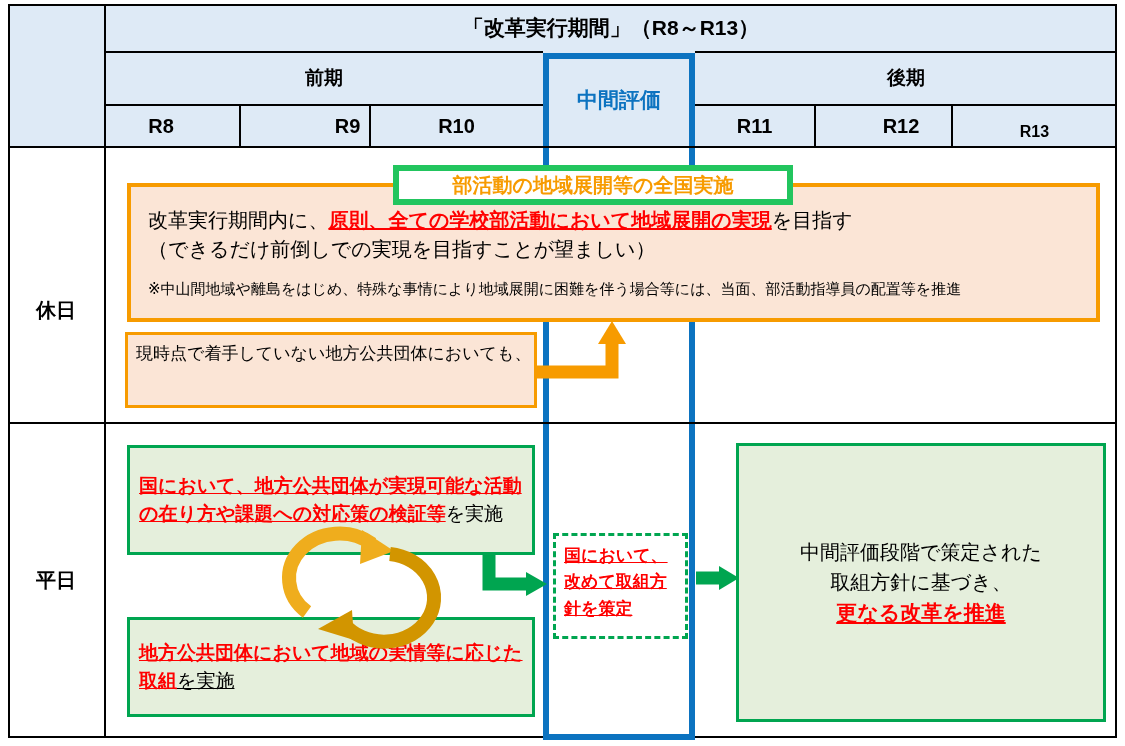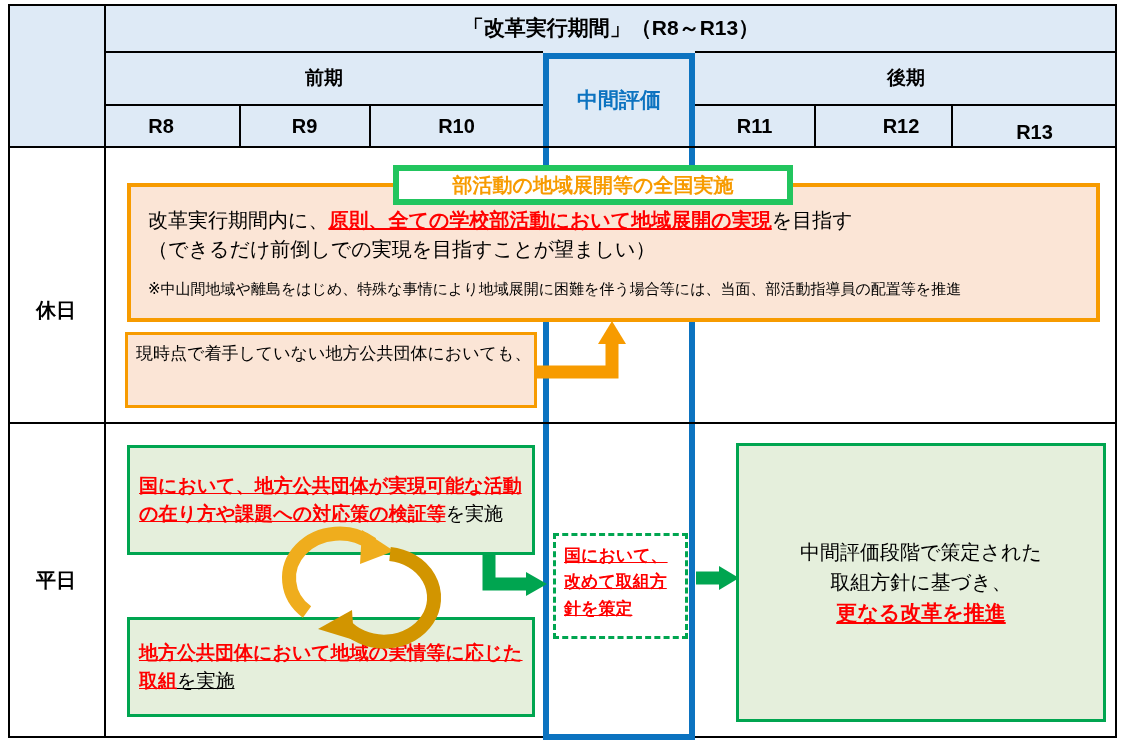--- a/index.html
+++ b/index.html
@@ -53,25 +53,25 @@
   <div class="abs hline" style="left:695px;top:104px;width:422px;"></div>
   <div class="abs vline" style="left:239px;top:105px;height:42px;"></div>
   <div class="abs vline" style="left:369px;top:105px;height:42px;"></div>
   <div class="abs vline" style="left:814px;top:105px;height:42px;"></div>
   <div class="abs vline" style="left:951px;top:105px;height:42px;"></div>
 
   <div class="abs celltext bold" style="left:105px;top:6px;width:1012px;height:44px;font-size:21px;">「改革実行期間」（R8～R13）</div>
   <div class="abs celltext bold" style="left:105px;top:53px;width:438px;height:50px;font-size:19px;">前期</div>
   <div class="abs celltext bold" style="left:695px;top:53px;width:422px;height:50px;font-size:19px;">後期</div>
   <div class="abs celltext bold" style="left:105px;top:105px;width:112px;height:42px;font-size:20px;">R8</div>
-  <div class="abs celltext bold" style="left:240px;top:105px;width:129px;height:42px;font-size:20px;">R9</div>
+  <div class="abs celltext bold" style="left:240px;top:105px;width:129px;height:42px;font-size:20px;padding-left:43px;">R9</div>
   <div class="abs celltext bold" style="left:370px;top:105px;width:173px;height:42px;font-size:20px;">R10</div>
   <div class="abs celltext bold" style="left:695px;top:105px;width:119px;height:42px;font-size:20px;">R11</div>
   <div class="abs celltext bold" style="left:833px;top:105px;width:136px;height:42px;font-size:20px;">R12</div>
-  <div class="abs celltext bold" style="left:952px;top:105px;width:165px;height:54px;font-size:20px;">R13</div>
+  <div class="abs celltext bold" style="left:952px;top:105px;width:165px;height:54px;font-size:16px;">R13</div>
 
   <div class="abs mid-col">
     <div class="mid-col-head"></div>
   </div>
   <div class="abs celltext mid-label">中間評価</div>
 
   <div class="abs hline" style="left:8px;top:146px;width:1109px;"></div>
   <div class="abs hline" style="left:8px;top:422px;width:1109px;"></div>
 
   <div class="abs celltext bold" style="left:8px;top:147px;width:96px;height:327px;font-size:20px;">休日</div>

